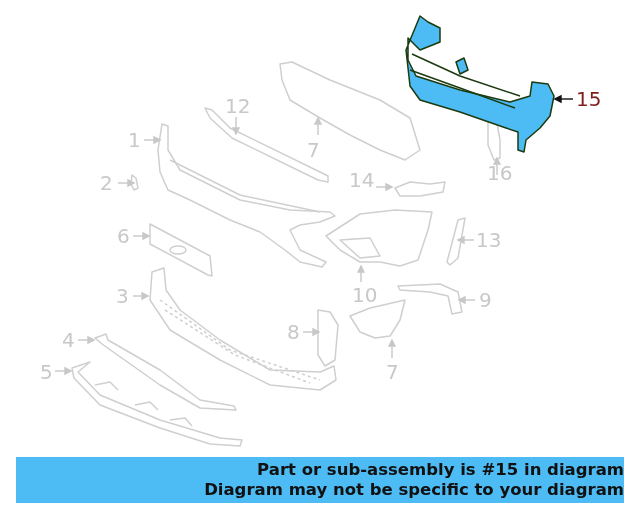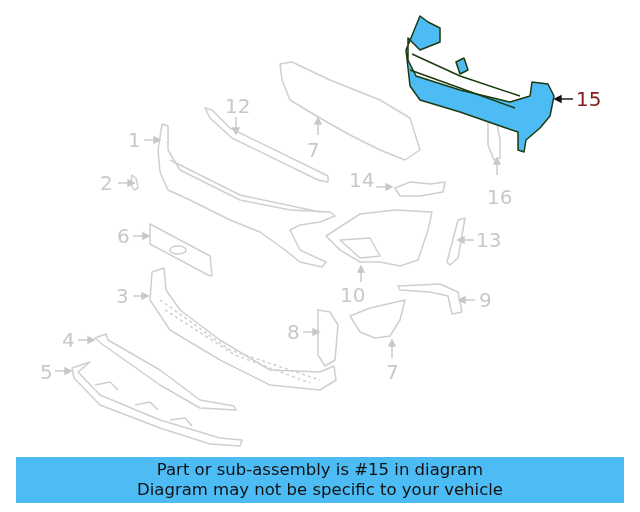--- a/index.html
+++ b/index.html
@@ -1,21 +1,21 @@
 <!DOCTYPE html>
 <html><head>
 <meta charset="utf-8">
 <style>
   html,body{margin:0;padding:0;background:#fff;}
   body{width:640px;height:512px;position:relative;overflow:hidden;font-family:"DejaVu Sans",sans-serif;}
   #diagram{position:absolute;left:0;top:0;width:640px;height:456px;}
   .lbl{position:absolute;font-size:20px;color:#c8c8c8;line-height:20px;text-align:right;}
   .lbl.hl{color:#7f1d1d;}
   #banner{position:absolute;left:16px;top:457px;width:608px;height:46px;background:#4dbcf5;
-    display:flex;flex-direction:column;align-items:center;justify-content:center;}
+    display:flex;flex-direction:column;align-items:flex-end;justify-content:center;font-weight:bold;}
   #banner span{font-size:16.5px;line-height:20px;color:#111;}
 </style>
 </head>
 <body>
 
 <div id="diagram">
   <svg width="640" height="456" viewBox="0 0 640 456">
     <g fill="none" stroke="#cfcfcf" stroke-width="1.5" stroke-linejoin="round">
 
       <path d="M205 108 L212 110 L230 128 L320 172 L328 176 L328 182 L318 180 L232 138 L210 118 Z"></path>
@@ -102,25 +102,25 @@
 
   <span class="lbl" style="left:128px;top:130px">1</span>
   <span class="lbl" style="left:100px;top:173px">2</span>
   <span class="lbl" style="left:116px;top:286px">3</span>
   <span class="lbl" style="left:62px;top:330px">4</span>
   <span class="lbl" style="left:40px;top:362px">5</span>
   <span class="lbl" style="left:117px;top:226px">6</span>
   <span class="lbl" style="left:386px;top:362px">7</span>
   <span class="lbl" style="left:287px;top:322px">8</span>
   <span class="lbl" style="left:479px;top:290px">9</span>
-  <span class="lbl" style="left:340px;top:285px">10</span>
+  <span class="lbl" style="left:352px;top:285px">10</span>
   <span class="lbl" style="left:476px;top:230px">13</span>
   <span class="lbl" style="left:225px;top:96px">12</span>
   <span class="lbl" style="left:307px;top:140px">7</span>
   <span class="lbl" style="left:349px;top:170px">14</span>
   <span class="lbl hl" style="left:576px;top:89px">15</span>
-  <span class="lbl" style="left:487px;top:187px">16</span>
+  <span class="lbl" style="left:487px;top:163px">16</span>
 </div>
 
 <div id="banner">
   <span>Part or sub-assembly is #15 in diagram</span>
-  <span>Diagram may not be specific to your vehicle</span>
+  <span>Diagram may not be specific to your diagram</span>
 </div>
 
 </body></html>

